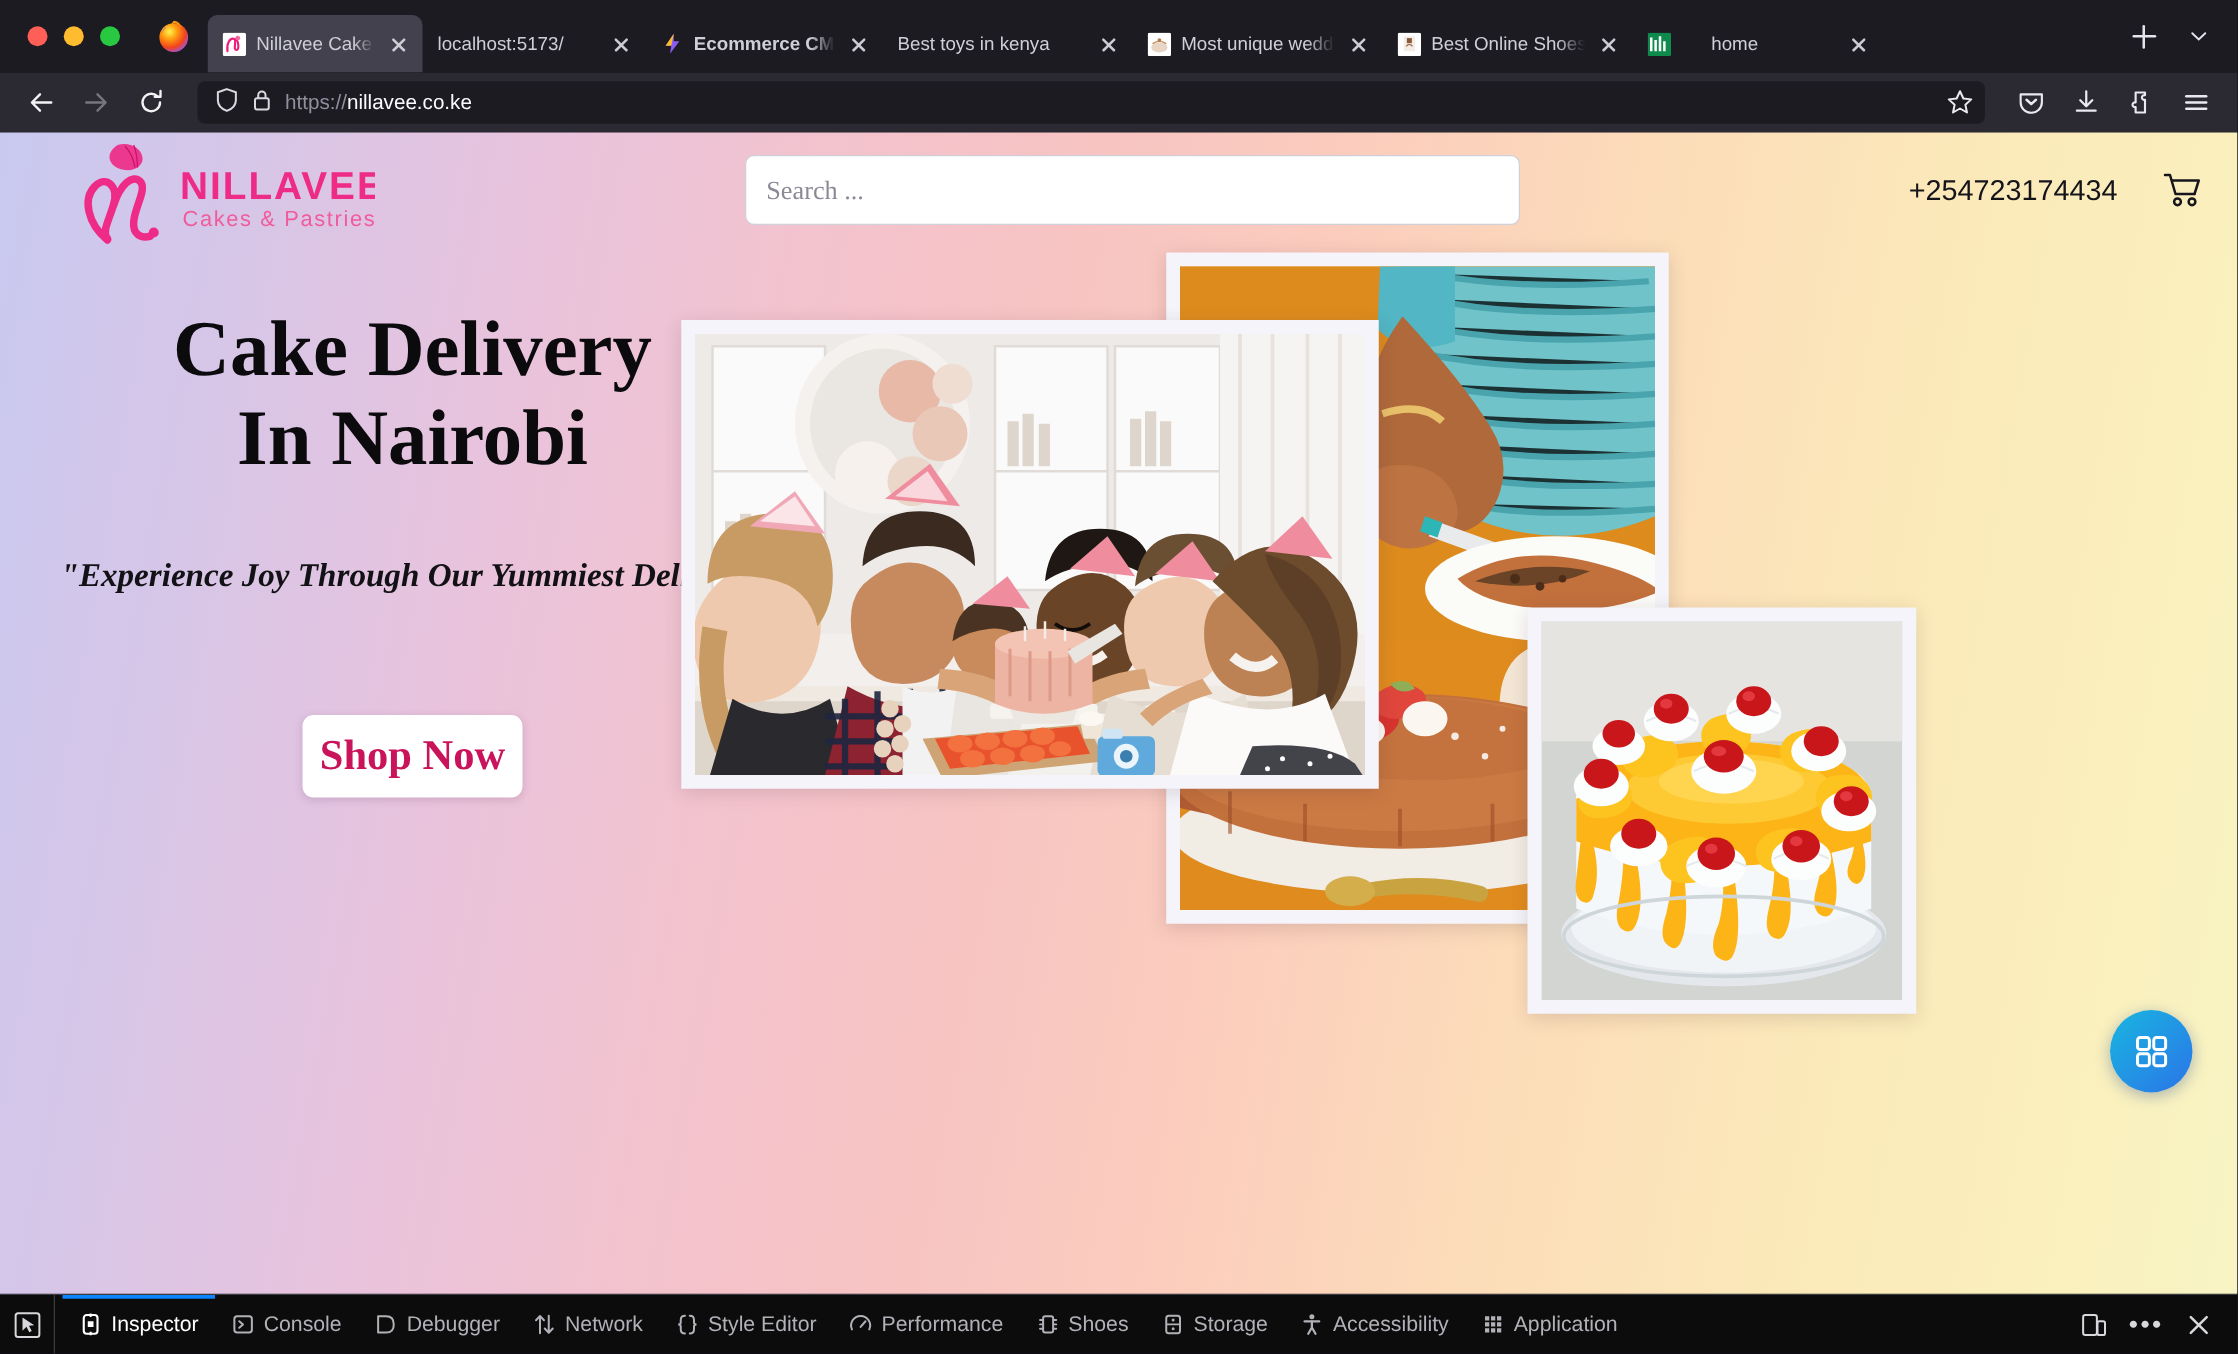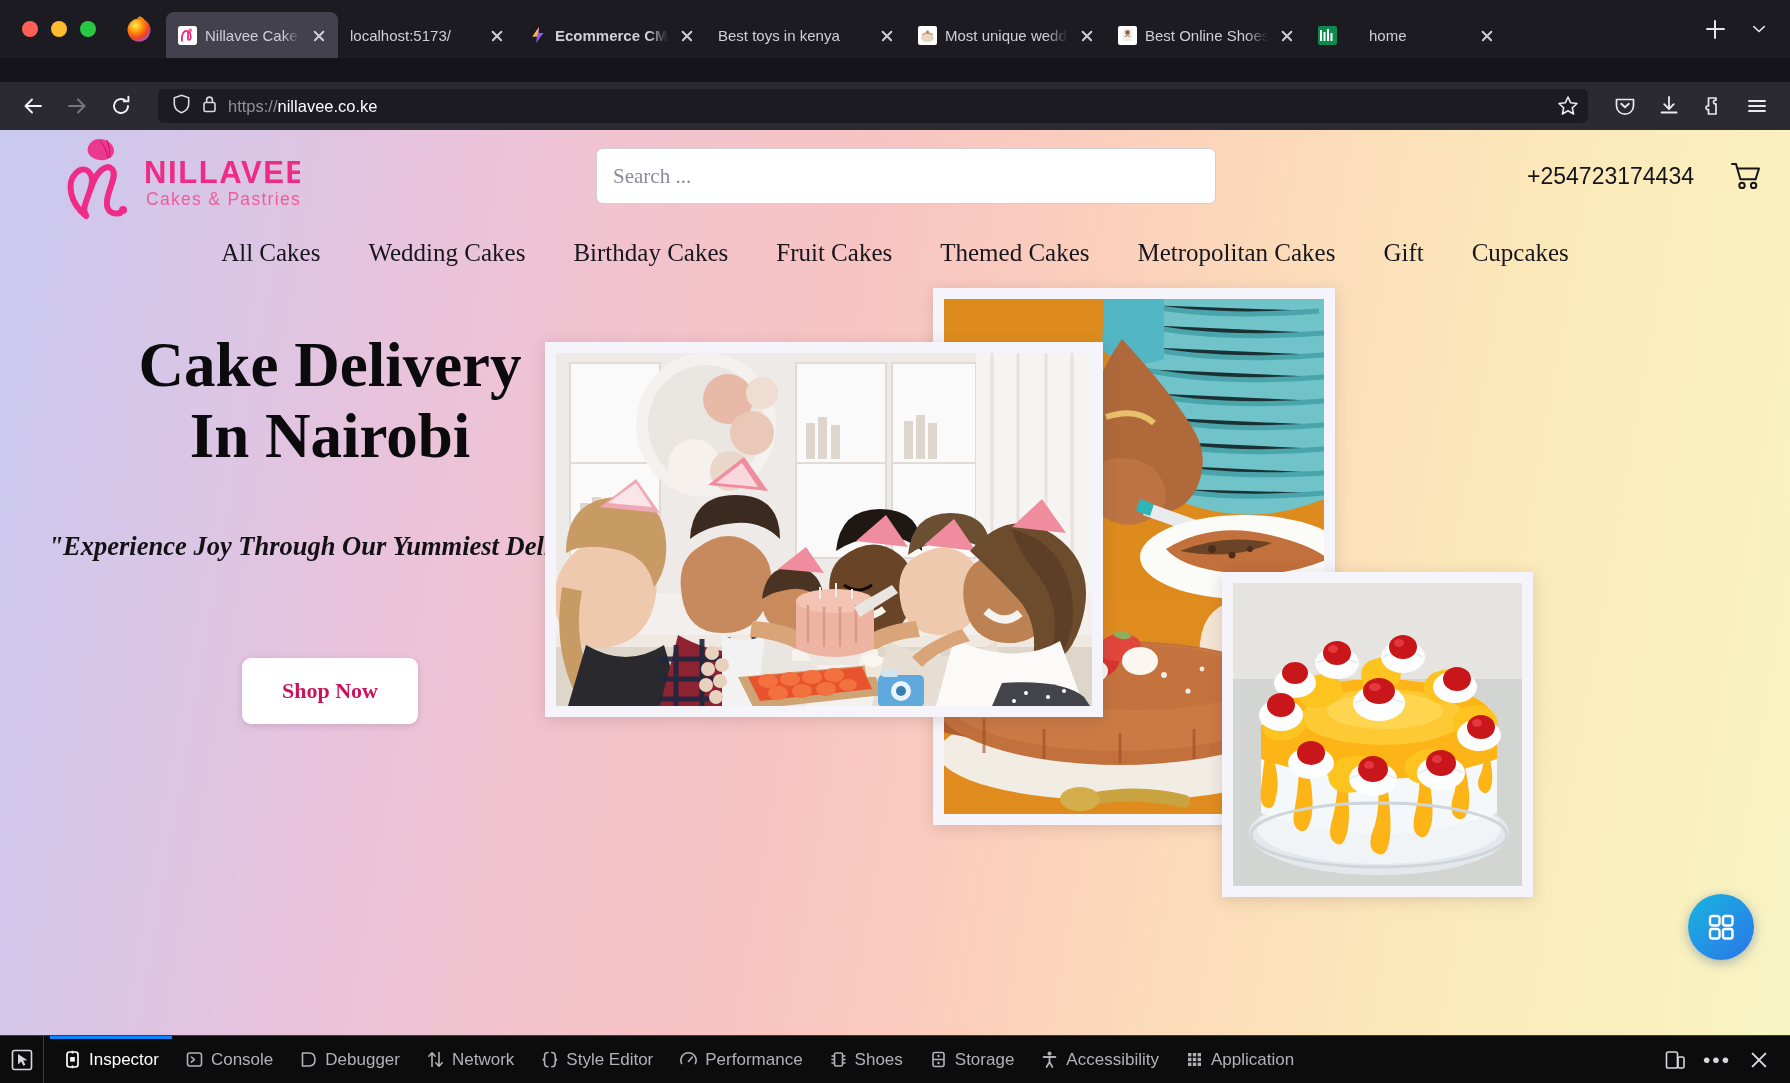--- a/index.html
+++ b/index.html
@@ -45,21 +45,21 @@
   .tab .tclose::before { transform: rotate(45deg); }
   .tab .tclose::after  { transform: rotate(-45deg); }
 
   .tabstrip-actions { display:flex; align-items:center; height:58px; padding:0 14px 0 4px; gap:10px; }
   .chrome-btn { width:34px; height:34px; display:flex; align-items:center; justify-content:center; position:relative; }
   .plus::before, .plus::after { content:''; position:absolute; background:#e4e4ec; border-radius:2px; }
   .plus::before { width:19px; height:2px; left:7.5px; top:16px; }
   .plus::after  { width:2px; height:19px; left:16px; top:7.5px; }
   .chev { width:14px; height:8px; }
 
-  .navbar { height:48px; background:#2b2a33; display:flex; align-items:center; padding:0 14px; gap:6px; flex-shrink:0;margin-top:24px; }
+  .navbar { height:48px; background:#2b2a33; display:flex; align-items:center; padding:0 14px; gap:6px; flex-shrink:0; }
   .nav-ico { width:38px; height:34px; display:flex; align-items:center; justify-content:center; }
   .urlbar {
     flex:1; height:34px; margin:0 12px; background:#1c1b22; border-radius:6px;
     display:flex; align-items:center; padding:0 8px 0 14px; gap:10px;
   }
   .urltext { color:#fbfbfe; font-size:16.5px; white-space:nowrap; }
   .urltext .scheme { color:#8f8f9d; }
   .navbar-right { display:flex; align-items:center; gap:6px; }
 
   
@@ -106,21 +106,21 @@
     font-family:"Liberation Serif", serif; font-weight:bold; font-size:63px; line-height:1.12;
     color:#0b0a0d; padding: 0 120px;
   }
   .hero-sub {
     margin-top:60px; font-family:"Liberation Serif", serif; font-style:italic; font-weight:bold;
     font-size:26.5px; color:#121115;
   }
   .shop-btn {
     margin: 96px auto 0 auto; width:176px; height:66px; background:#fff; border-radius:9px;
     display:flex; align-items:center; justify-content:center;
-    font-family:"Liberation Serif", serif; font-size:22px; color:#c9145b; font-weight:bold;
+    font-family:"Liberation Serif", serif; font-size:34px; color:#c9145b; font-weight:bold;
     box-shadow: 0 2px 7px rgba(90,50,90,.18); cursor:pointer; border:none;
   }
 
   
   .collage { position:absolute; left:600px; top:0; width:1190px; height:700px; }
   .photo { position:absolute; background:#f4f4fa; box-shadow: 0 3px 14px rgba(80,50,60,.17); }
   .photo > .inner { position:absolute; inset:11px; overflow:hidden; }
   .photo svg, .photo .px { display:block; width:100%; height:100%; }
 
   
@@ -379,30 +379,20 @@
           <svg width="34" height="34" viewBox="0 0 34 34">
             <path d="M4 5 h4 l4.4 15.2 h15" stroke="#17161c" stroke-width="2" fill="none" stroke-linecap="round" stroke-linejoin="round"></path>
             <path d="M9.6 9.4 H31 L27.6 20.2" stroke="#17161c" stroke-width="2" fill="none" stroke-linecap="round" stroke-linejoin="round"></path>
             <circle cx="14" cy="26.4" r="2.7" stroke="#17161c" stroke-width="2" fill="none"></circle>
             <circle cx="25.6" cy="26.4" r="2.7" stroke="#17161c" stroke-width="2" fill="none"></circle>
           </svg>
         </a>
       </div>
     </div>
 
-    <nav class="site-nav">
-      <a class="nav-link">All Cakes</a>
-      <a class="nav-link">Wedding Cakes</a>
-      <a class="nav-link">Birthday Cakes</a>
-      <a class="nav-link">Fruit Cakes</a>
-      <a class="nav-link">Themed Cakes</a>
-      <a class="nav-link">Metropolitan Cakes</a>
-      <a class="nav-link">Gift</a>
-      <a class="nav-link">Cupcakes</a>
-    </nav>
 
     <div class="hero">
 
       <div class="hero-left">
         <h1 class="hero-title">Cake Delivery In Nairobi</h1>
         <p class="hero-sub">"Experience Joy Through Our Yummiest Delights"</p>
         <button class="shop-btn">Shop Now</button>
       </div>
 
       <div class="collage">

